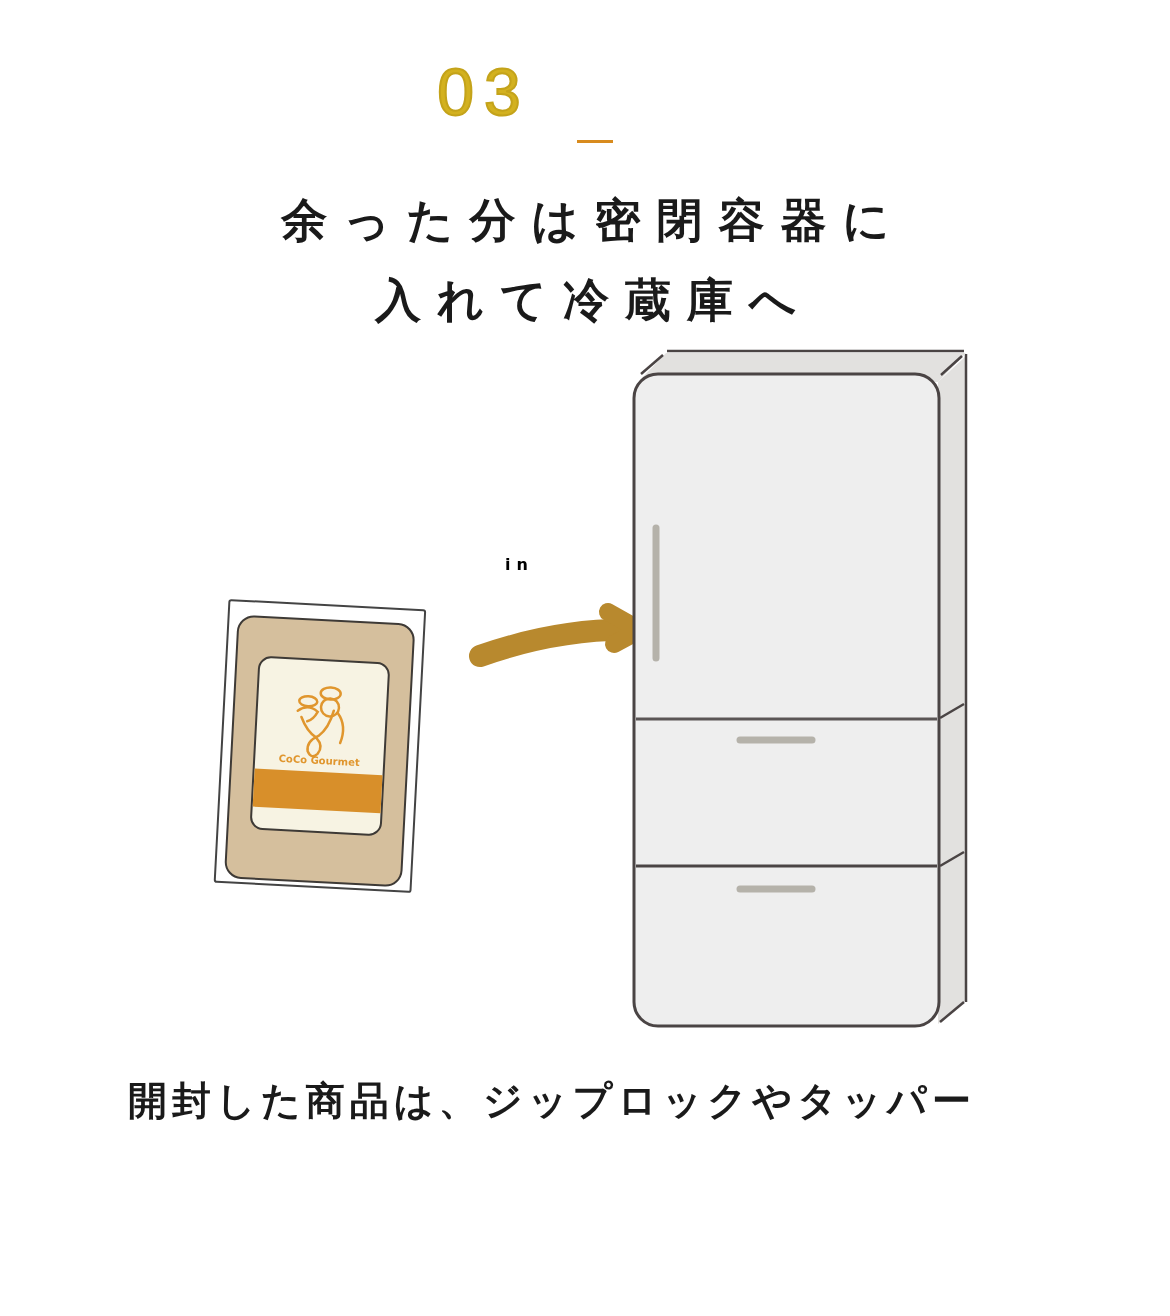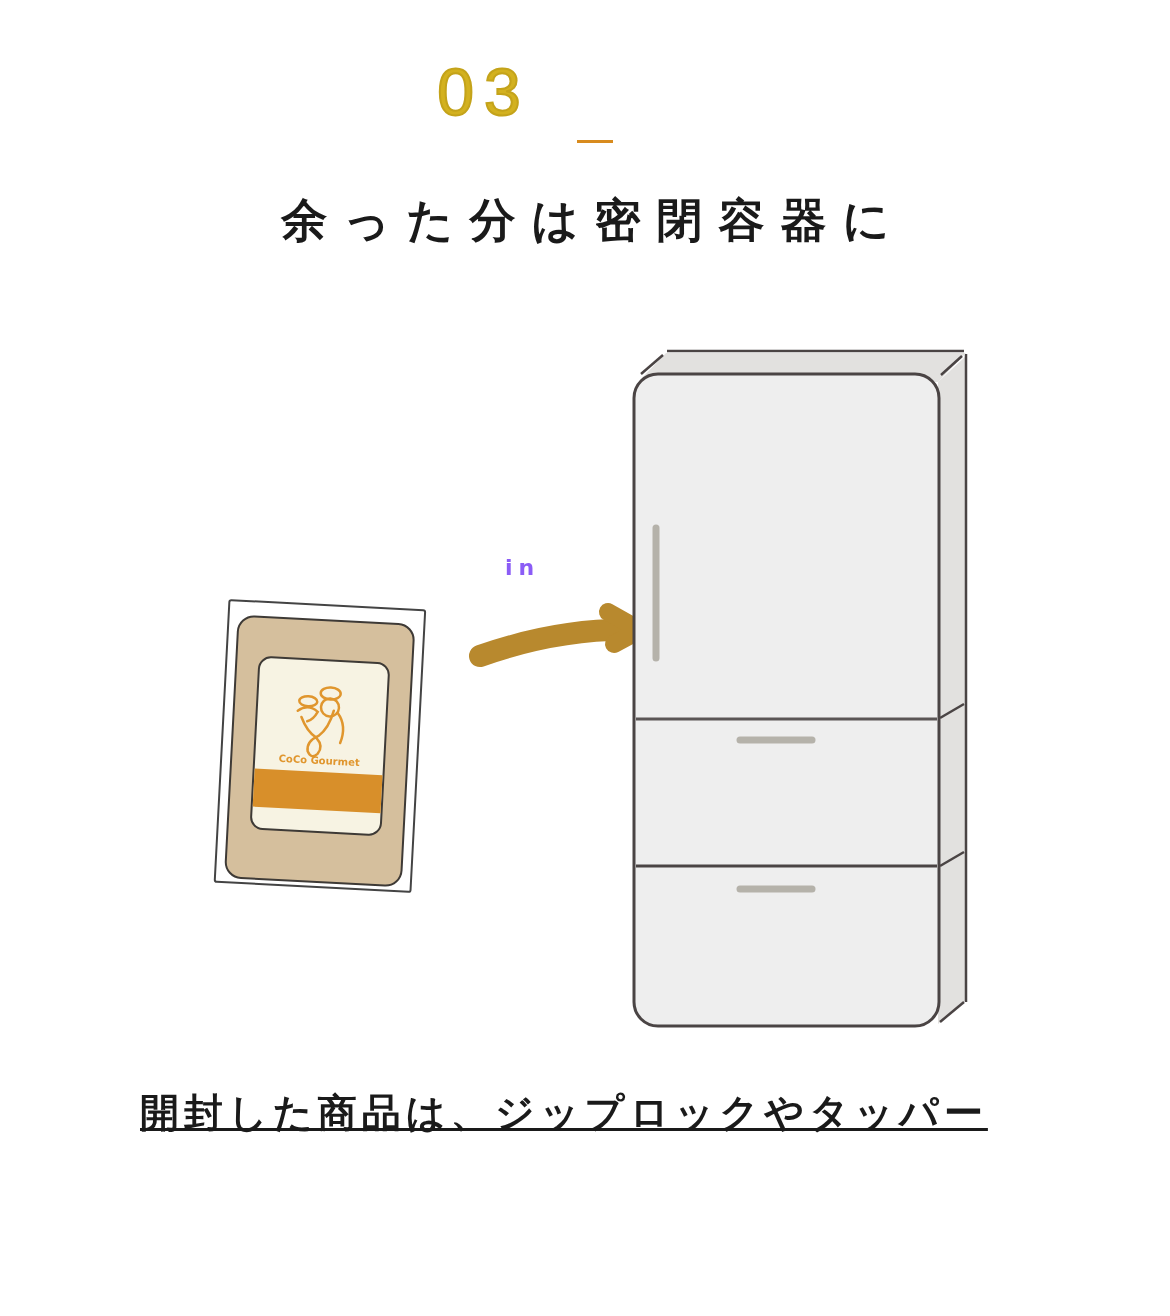--- a/index.html
+++ b/index.html
@@ -8,34 +8,35 @@
     .step-number { position: absolute; left: 0; width: 968px; top: 52px; text-align: center;
       font-family: "Liberation Sans", sans-serif; font-size: 66px; letter-spacing: 10px;
       color: #d3b11f; -webkit-text-stroke: 2px #c4a31a; font-weight: normal; line-height: 80px; }
     .step-rule { position: absolute; left: 577px; top: 140px; width: 36px; height: 3px; background: #d88b1e; }
     .title { position: absolute; left: 0; width: 1170px; top: 180px; text-align: center;
       font-family: "DejaVu Sans", sans-serif; font-weight: bold; font-size: 46px; line-height: 80px;
       letter-spacing: 16px; color: #1a1a1a; }
     .title span { display: block; padding-left: 17px; }
     .illustration { position: absolute; left: 0; top: 340px; width: 1170px; height: 700px; }
     .in-label { position: absolute; left: 505px; top: 555px; font-family: "DejaVu Sans", sans-serif;
-      font-size: 22px; letter-spacing: 6px; color: #8b5cf6; font-weight: bold; }
+      font-size: 16px; letter-spacing: 6px; color: #000000; font-weight: bold; }
     .body-text { position: absolute; left: 124px; top: 1067px; width: 940px;
       font-family: "DejaVu Sans", sans-serif; font-weight: bold; font-size: 39px; line-height: 60px;
       letter-spacing: 5px; color: #1a1a1a; }
     .body-text span { display: block; white-space: nowrap; }
   </style>
 </head>
 <body>
 
 <div class="step-number">03</div>
 <div class="step-rule"></div>
 
 <h1 class="title" style="margin:0;">
   <span>余った分は密閉容器に</span>
+  <span>入れて冷蔵庫へ</span>
 </h1>
 
 <svg class="illustration" viewBox="0 340 1170 700" width="1170" height="700" xmlns="http://www.w3.org/2000/svg">
 
   <g transform="rotate(3 320 745)">
     <rect x="222" y="605" width="196" height="282" rx="2" fill="#ffffff" stroke="#444" stroke-width="2"></rect>
     <rect x="232" y="620" width="176" height="262" rx="16" fill="#d5bf9d" stroke="#3e3a36" stroke-width="2"></rect>
     <rect x="255" y="660" width="130" height="172" rx="12" fill="#f7f3e3" stroke="#3e3a36" stroke-width="2"></rect>
     <rect x="256" y="772" width="128" height="38" fill="#d88f2a"></rect>
 
@@ -73,15 +74,15 @@
     <line x1="636" y1="866" x2="937" y2="866" stroke="#4a4444" stroke-width="3"></line>
 
     <line x1="656" y1="528" x2="656" y2="658" stroke="#b5b2aa" stroke-width="7" stroke-linecap="round"></line>
     <line x1="740" y1="740" x2="812" y2="740" stroke="#b5b2aa" stroke-width="7" stroke-linecap="round"></line>
     <line x1="740" y1="889" x2="812" y2="889" stroke="#b5b2aa" stroke-width="7" stroke-linecap="round"></line>
   </g>
 </svg>
 
 <div class="in-label">in</div>
 
-<p class="body-text" style="margin:16px;text-decoration:underline;">
+<p class="body-text" style="margin:4px;">
   <span>開封した商品は、ジップロックやタッパー</span>
 </p>
 
 </body></html>

